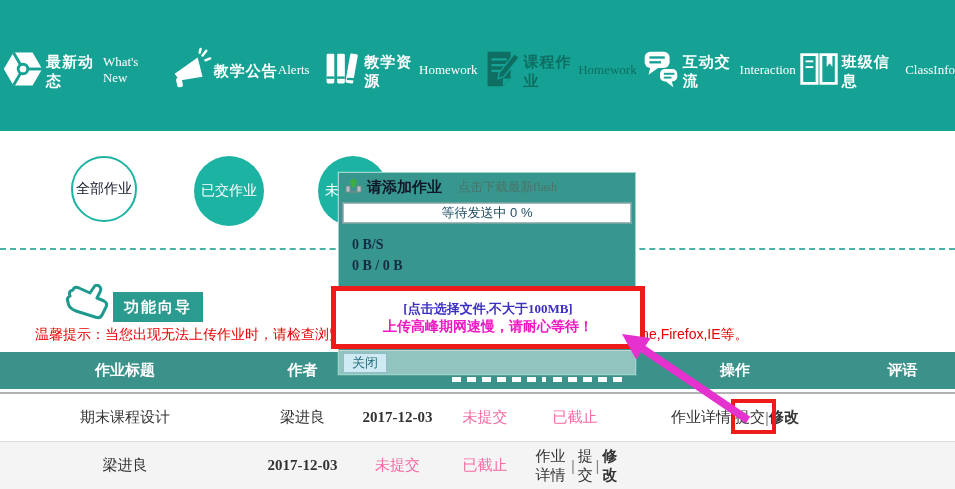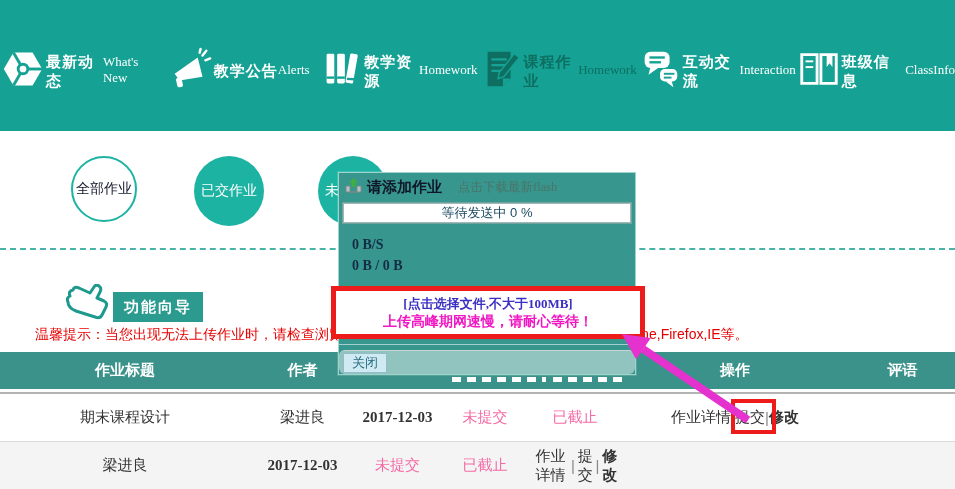--- a/index.html
+++ b/index.html
@@ -93,31 +93,31 @@
     margin:2px 4px 5px 4px; height:20px; background:#fff;
     border:1px solid #a0b8bd; outline:1px solid #6fa39b;
     display:flex; align-items:center; justify-content:center;
     font-size:13px; color:#1d4a63;
   }
   .modal-body { padding:6px 13px; font-size:14px; font-weight:bold; color:#152d44; line-height:21px; }
   .modal-sep { position:absolute; left:0; right:0; bottom:29px; height:1px; background:rgba(255,255,255,.55); }
   .modal-foot {
     position:absolute; left:0; right:0; bottom:0; height:24px;
     background:rgba(235,240,240,.5); border-top:1px solid #c8d4d4;
-    display:flex; align-items:center; padding:0 4px;border-radius:6px;
+    display:flex; align-items:center; padding:0 4px;
   }
   .close-btn {
     background:#cfeaf2; border:1px solid #93bccb; color:#256b7d;
     font-size:13px; height:20px; padding:0 8px; cursor:pointer;
     font-family:inherit;
   }
 
   
   .anno-file {
-    position:absolute; left:331px; top:286px; width:314px; height:53px;
+    position:absolute; left:331px; top:286px; width:314px; height:63px;
     border:5px solid #ee1b1b; background:#fff; z-index:8;
     display:flex; flex-direction:column; align-items:center; justify-content:center;
   }
   .file-select { font-size:13px; font-weight:bold; color:#3b2fc4; cursor:pointer; }
   .wait-note { font-size:14px; font-weight:bold; color:#f117c3; }
   .anno-submit {
     position:absolute; left:731px; top:399px; width:45px; height:35px;
     border:4px solid #ee1b1b; z-index:8; pointer-events:none;
   }
   .arrow-layer { position:absolute; left:0; top:0; width:955px; height:489px; z-index:9; pointer-events:none; }

